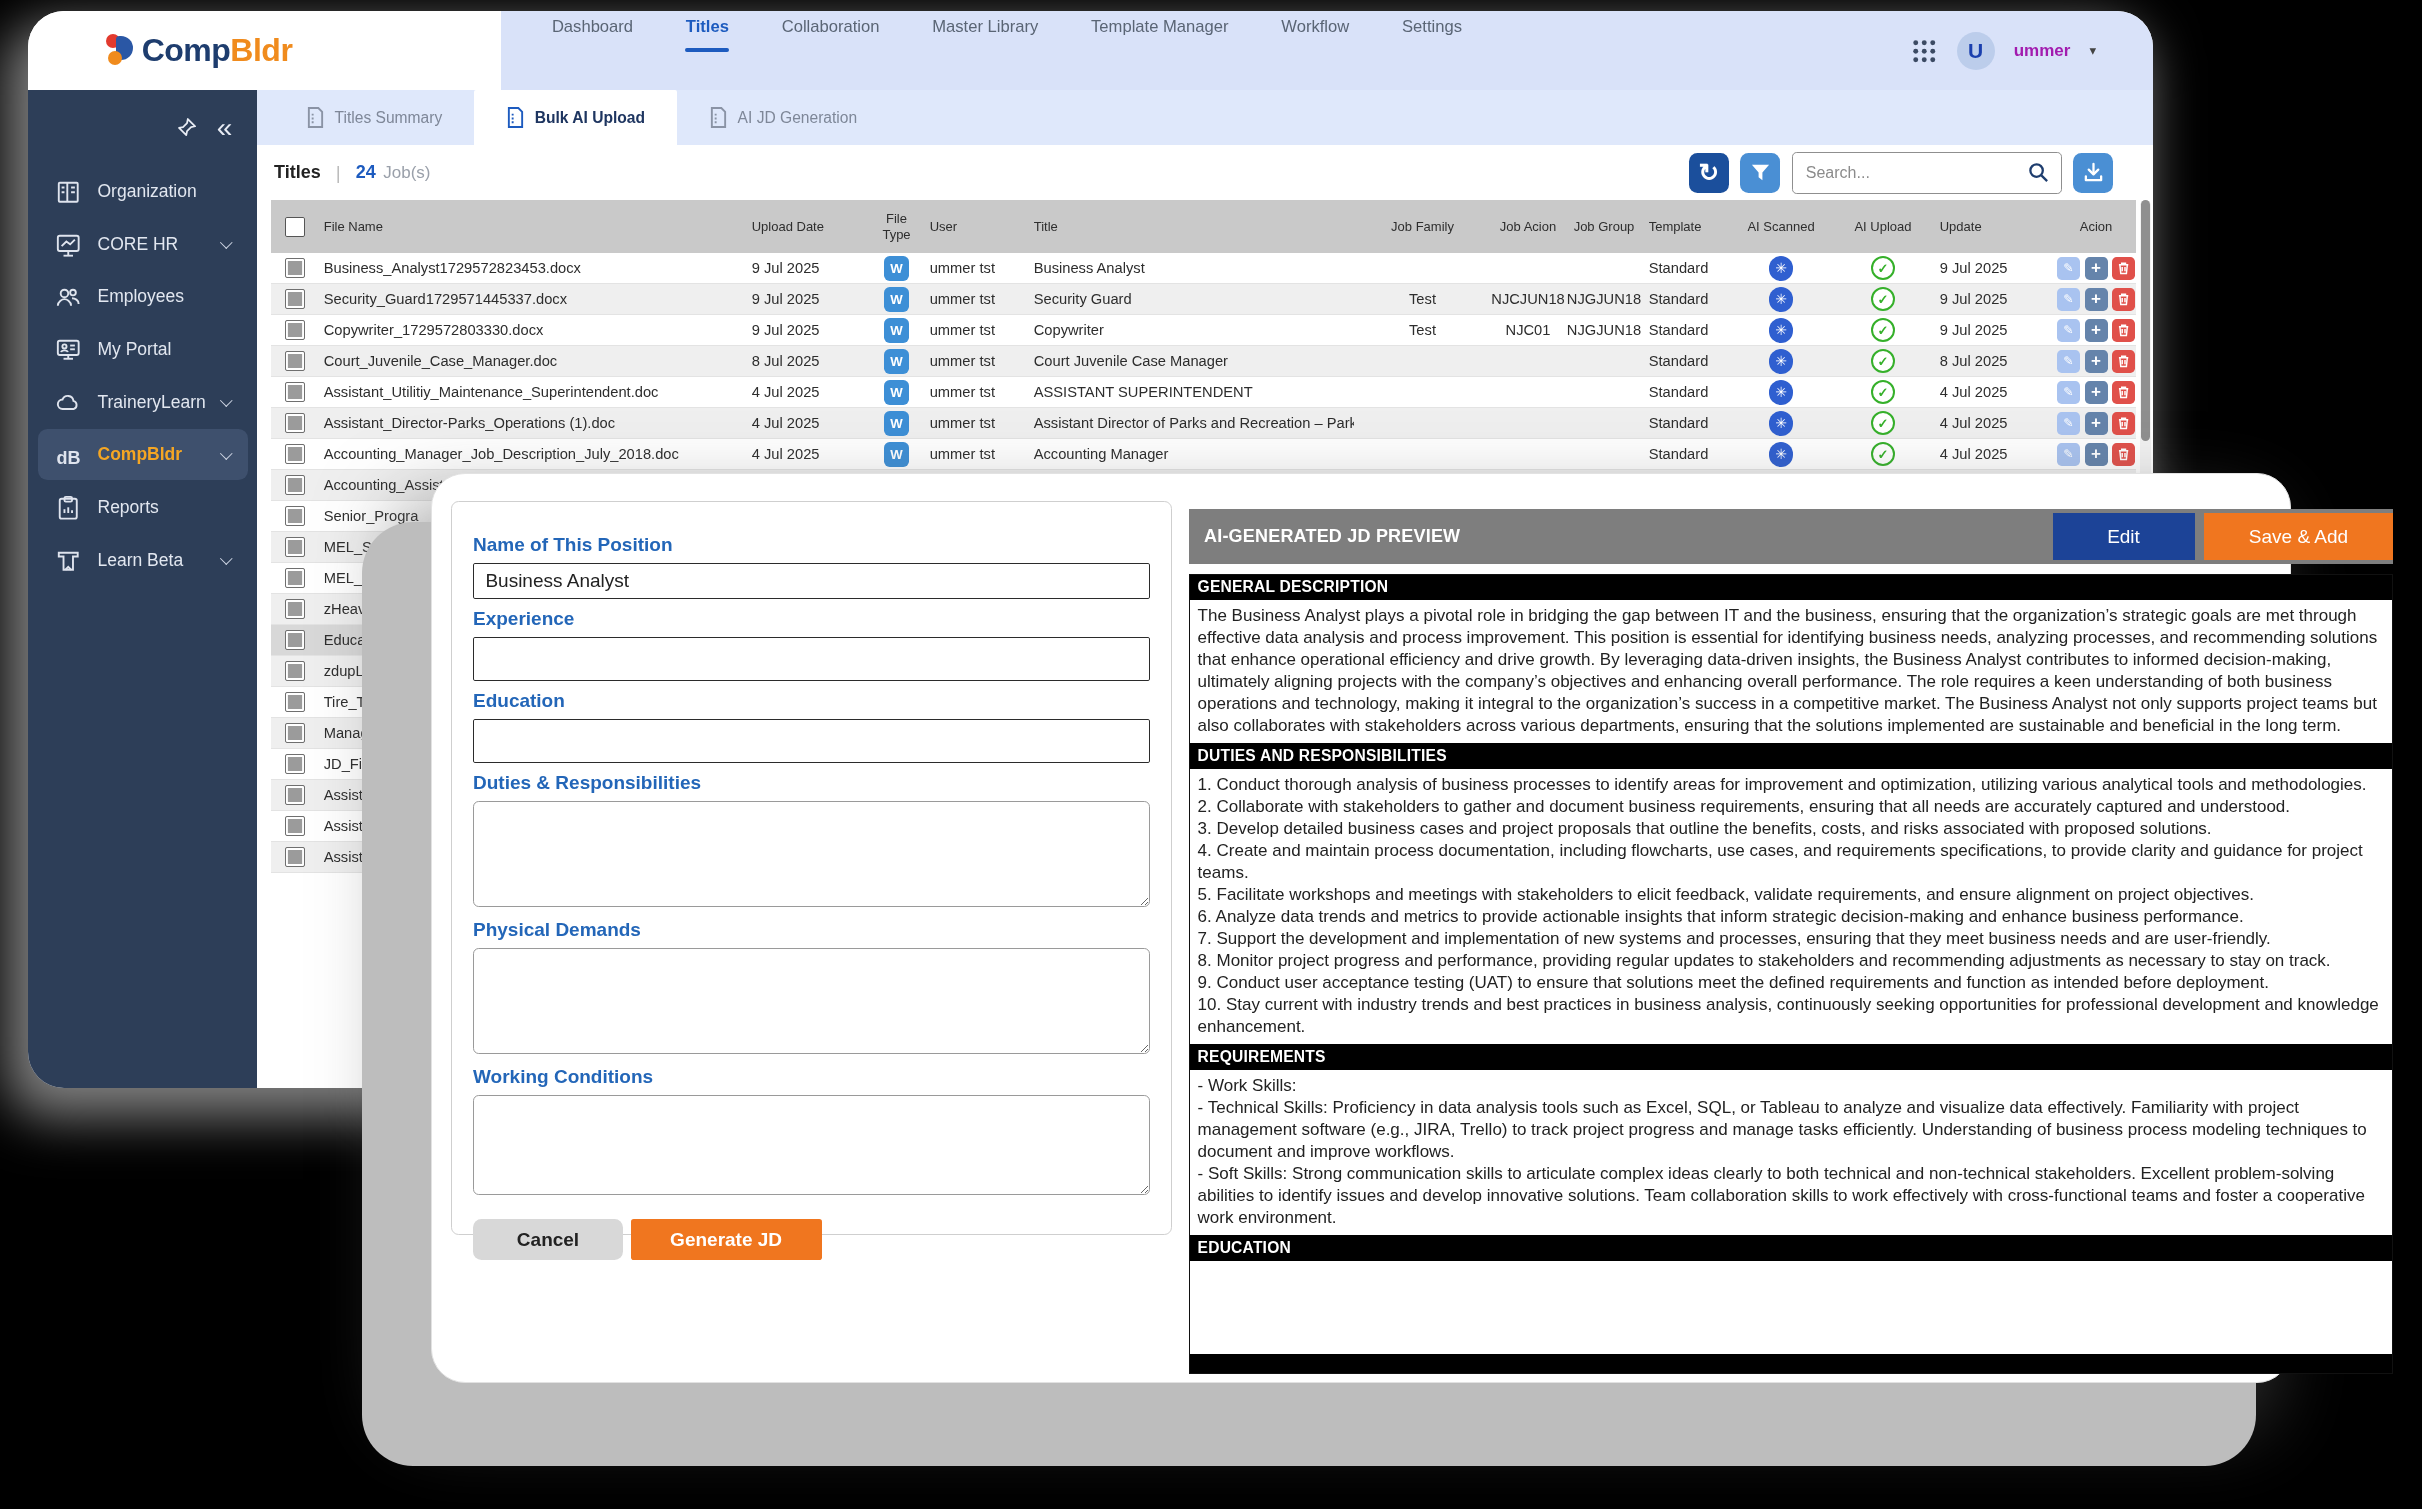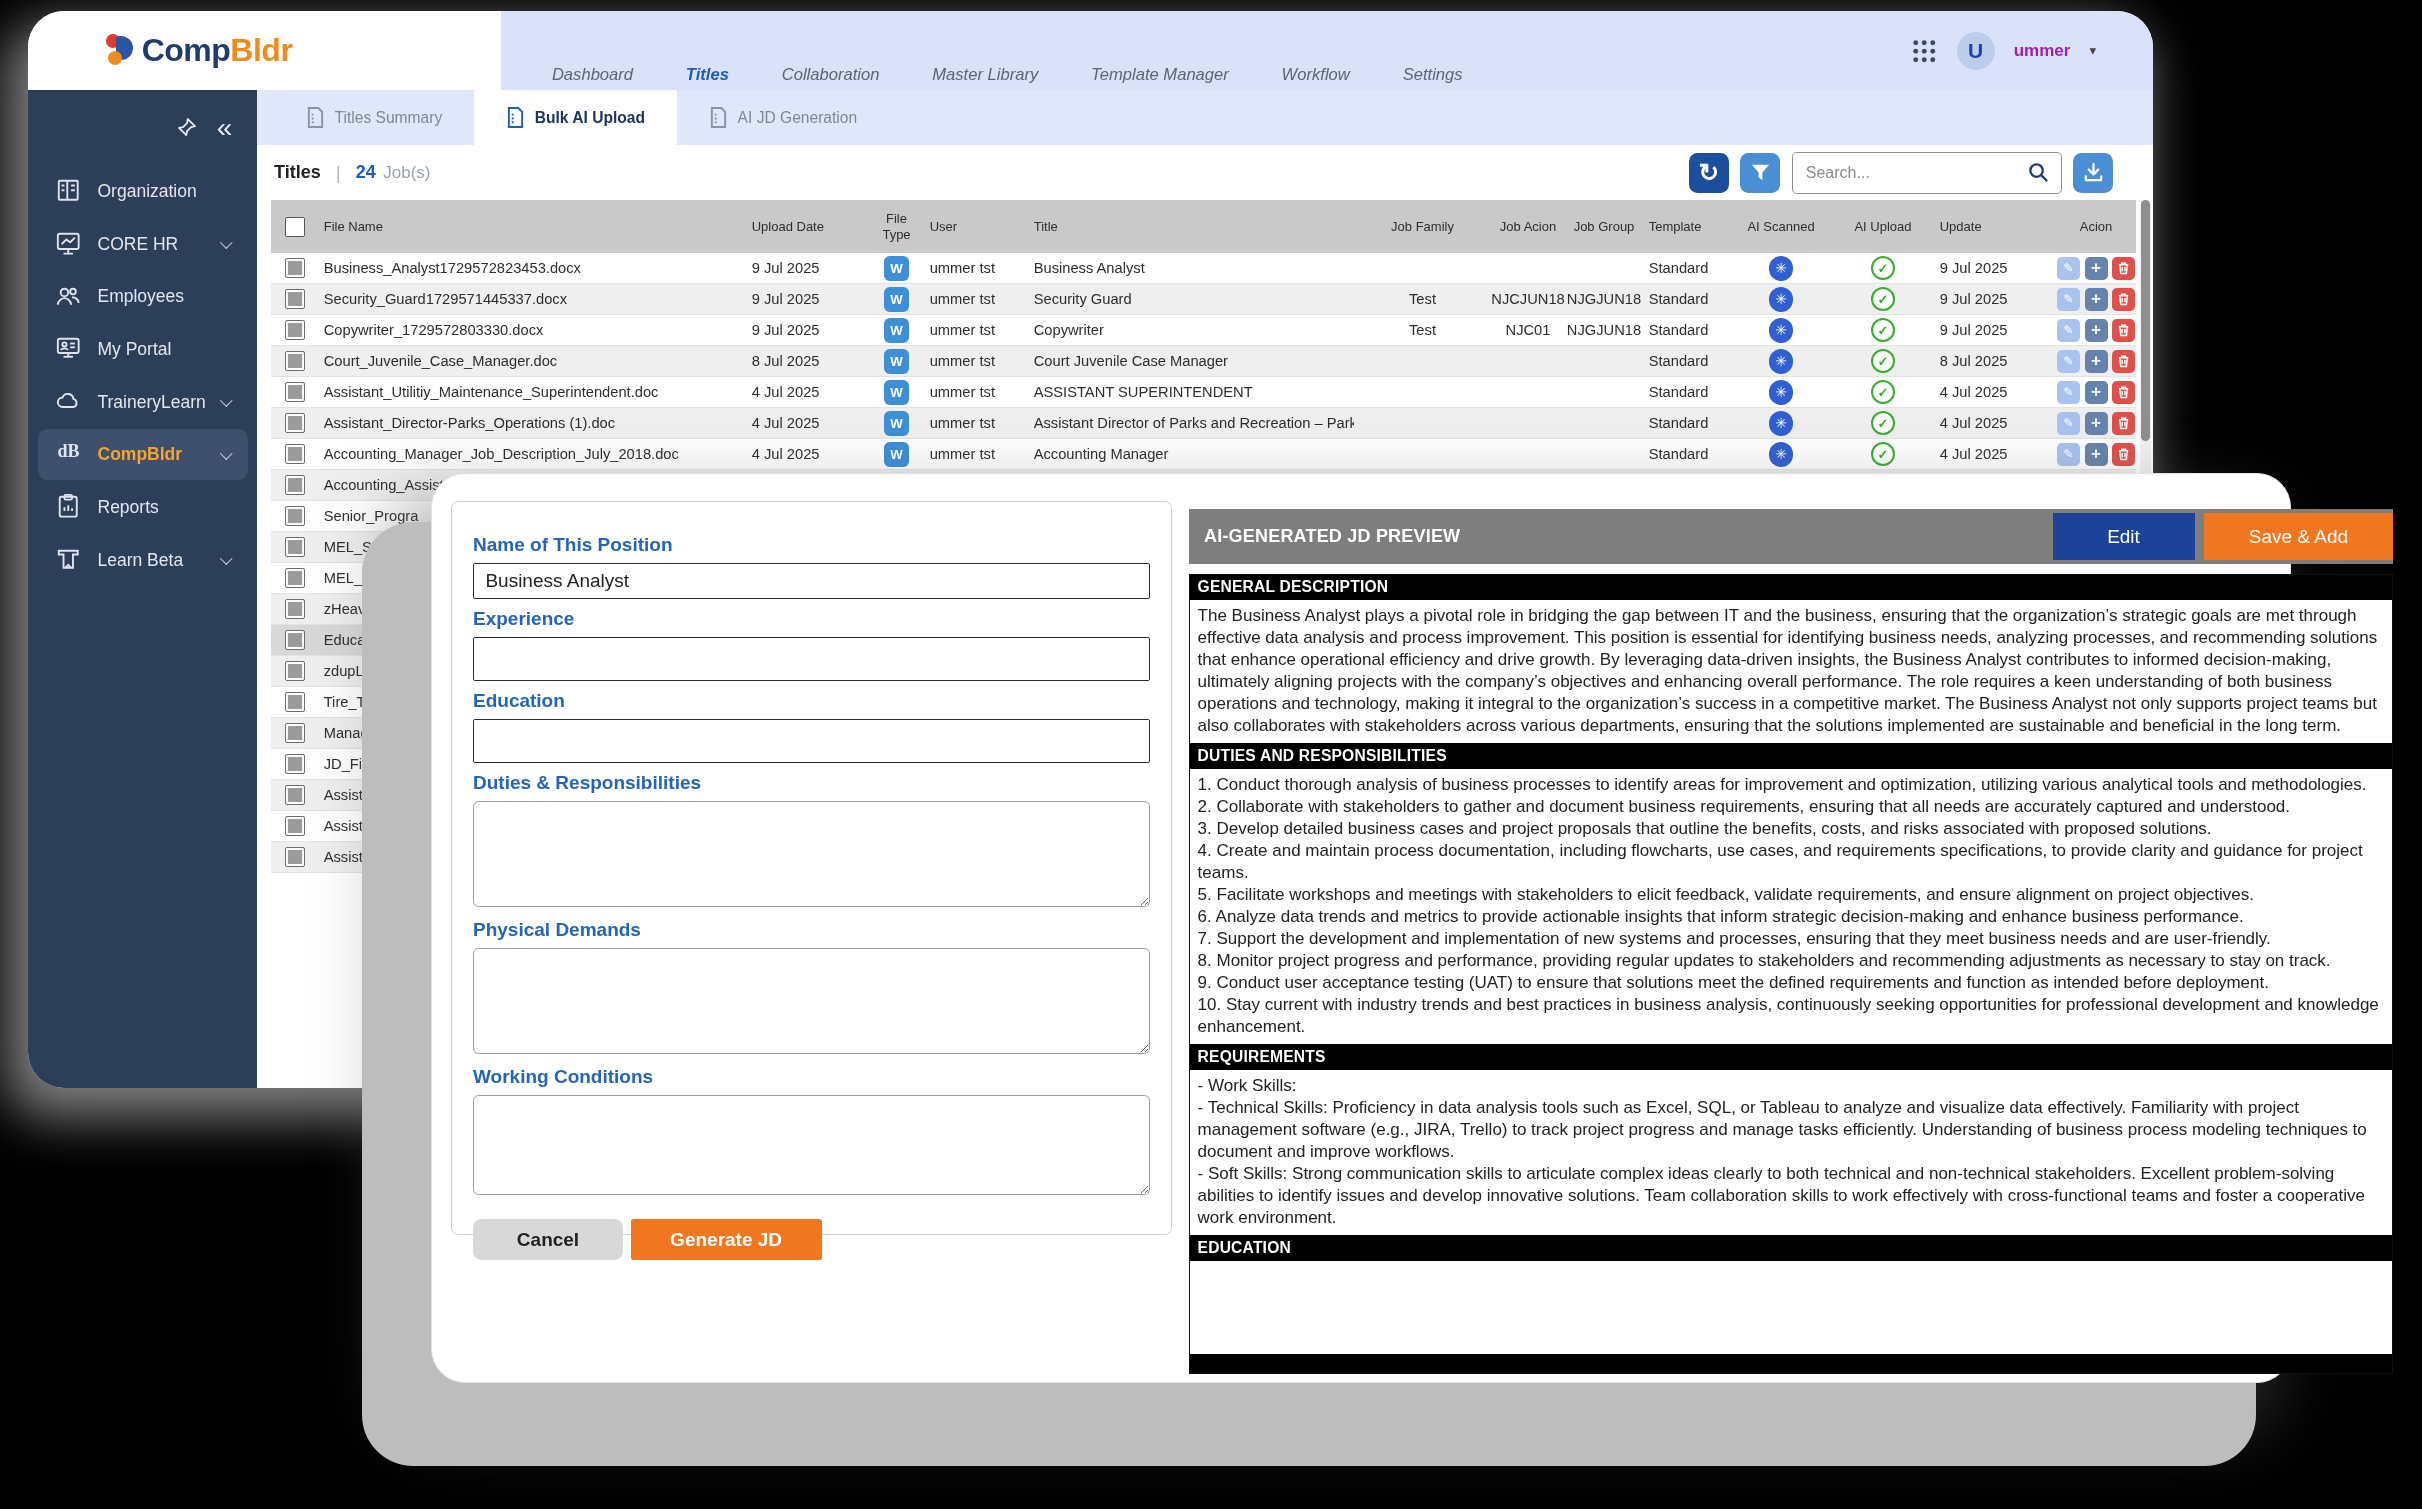--- a/index.html
+++ b/index.html
@@ -13,21 +13,21 @@
     box-shadow:-15px 21px 52px 7.6px rgba(150,150,150,.85); }
   .app-header { position:absolute; left:0; top:0; width:100%; height:79px; display:flex; }
   .logo-area { width:473px; height:79px; background:#fff; display:flex; align-items:center; padding-left:76px; }
   .logo-mark { position:relative; width:32px; height:42px; margin-right:5.7px; }
   .logo-mark i { position:absolute; border-radius:50%; }
   .logo-mark .d1{ width:14px; height:14px; background:#e23a2e; left:1.9px; top:3.8px; }
   .logo-mark .d2{ width:17px; height:24.6px; background:#2a57a5; border-radius:3.8px 13.2px 13.2px 3.8px; left:12.3px; top:5.7px; }
   .logo-mark .d3{ width:14px; height:14px; background:#f08b1d; left:3.8px; top:21px; }
   .logo-comp { font-size:32px; font-weight:bold; color:#1e3d6e; letter-spacing:-0.5px; }
   .logo-bldr { font-size:32px; font-weight:bold; color:#f08b1d; letter-spacing:-0.5px; }
-  .topnav { flex:1; background:#d9e2f9; display:flex; align-items:flex-end; gap:49px; padding-left:49px;font-style:italic; }
+  .topnav { flex:1; background:#d9e2f9; display:flex; align-items:flex-start; gap:49px; padding-left:49px; }
   .nav-item { font-size:16.6px; color:#5a6575; cursor:pointer; position:relative; padding:5.7px 1.9px; }
   .nav-item.active { color:#1d5bbf; font-weight:bold; }
   .nav-item.active::after { content:""; position:absolute; left:50%; transform:translateX(-50%);
     bottom:-9.5px; width:44px; height:3.8px; background:#1d5bbf; border-radius:1.9px; }
   .header-right { background:#d9e2f9; display:flex; align-items:center; gap:19px; padding:0 57px 0 9.5px; }
   .grid-icon svg { display:block; }
   .avatar { width:38px; height:38px; border-radius:50%; background:#bccdeb; color:#1a3fae;
     font-weight:bold; font-size:21px; display:flex; align-items:center; justify-content:center; }
   .user-name { font-size:17px; color:#a21caf; font-weight:bold; }
   .caret { font-size:13.2px; color:#444; }
@@ -36,21 +36,21 @@
   .app-body { position:absolute; top:79px; left:0; right:0; bottom:0; display:flex; }
   .sidebar { width:229px; background:#2d3e58; color:#dfe4ee; flex-shrink:0; padding-top:17px; }
   .sidebar-top { display:flex; justify-content:flex-end; gap:17px; padding:7.6px 24.6px 24.6px 0; align-items:center; }
   .pin-icon svg { display:block; }
   .collapse-icon { font-size:28px; color:#e8ecf4; line-height:19px; cursor:pointer; }
   .side-item { display:flex; align-items:center; gap:15px; padding:11.4px 17px; margin:1.9px 9.5px;
     border-radius:9.5px; cursor:pointer; font-size:17.5px; color:#e2e7f0; }
   .side-item.active { background:#3e506d; color:#f5a623; font-weight:bold; }
   .side-item .chev { width:8.5px; height:8.5px; border-right:1.9px solid #cfd6e4; border-bottom:1.9px solid #cfd6e4;
     transform:rotate(45deg); margin-left:auto; margin-top:-3.8px; }
-  .side-ico { width:28px; height:28px; display:flex; align-items:flex-start; justify-content:center; flex-shrink:0;font-family:Liberation Serif, serif; }
+  .side-ico { width:28px; height:28px; display:flex; align-items:flex-end; justify-content:center; flex-shrink:0; }
   .side-ico svg { display:block; }
   .side-ico .txt { font-size:18px; color:#dfe4ee; font-weight:bold; }
 
   
   .content { flex:1; background:#e9effc; position:relative; }
   .tabstrip { height:55px; background:#dfe8fb; display:flex; align-items:stretch; padding-left:17px; }
   .tab { display:flex; align-items:center; gap:9.5px; padding:0 32px; font-size:15.6px; color:#7e8798; cursor:pointer; }
   .tab.active { background:#fff; color:#1e3560; font-weight:bold; border-radius:1.9px 1.9px 0 0; }
   .tab svg { display:block; }
   .below-tabs { position:absolute; top:55px; left:0; right:0; bottom:0; background:#fff; }

